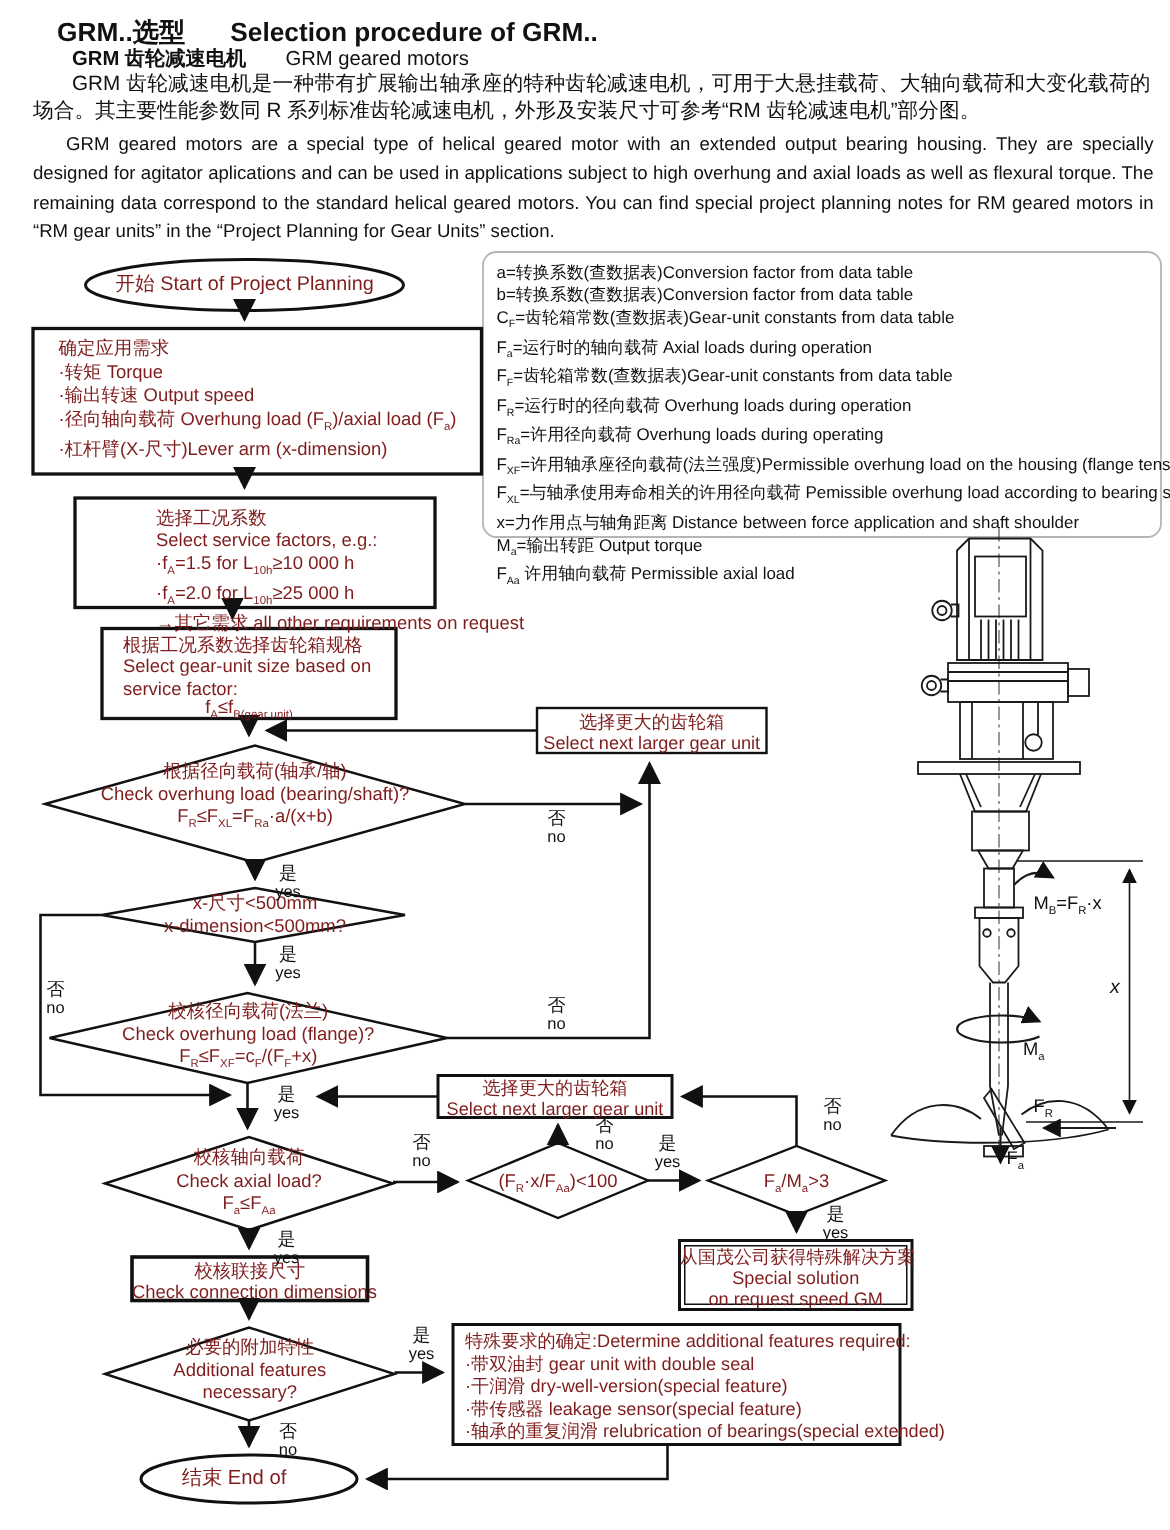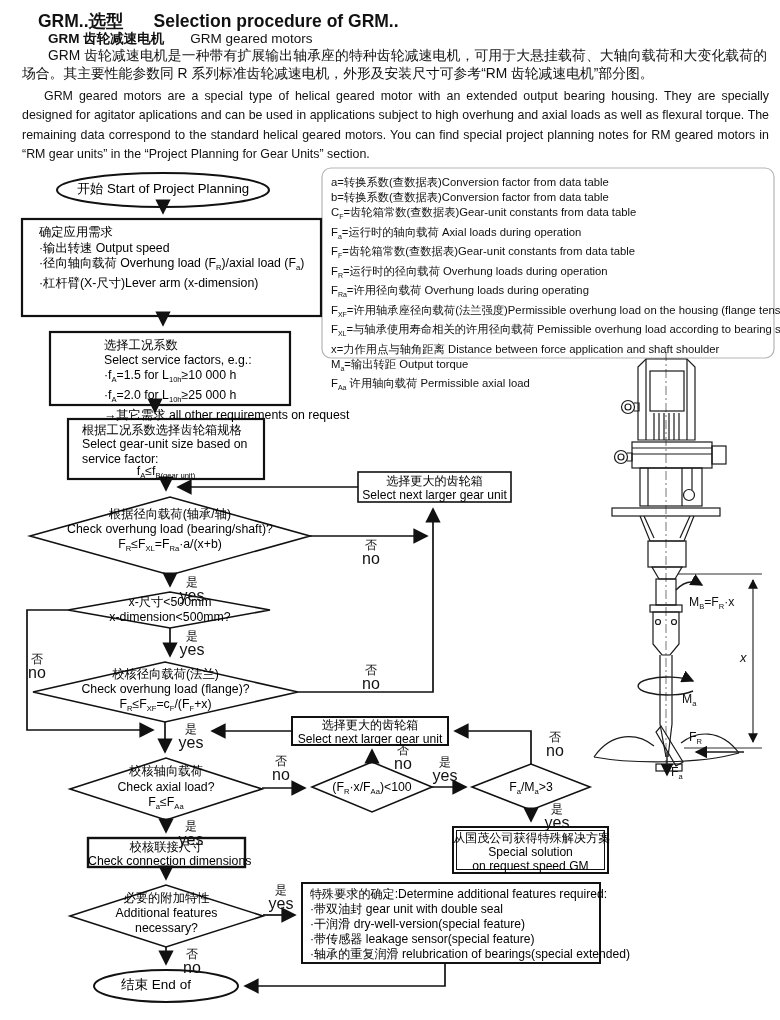--- a/index.html
+++ b/index.html
@@ -1,23 +1,23 @@
 <!DOCTYPE html>
 <html><head>
 <meta charset="utf-8">
 <style>
   html,body{margin:0;padding:0;background:#e8e8e8;}
   .page{position:relative;width:780px;height:1020px;background:#ffffff;
         font-family:"Liberation Sans","DejaVu Sans",sans-serif;color:#111;overflow:hidden;}
   .abs{position:absolute;}
   .ct{text-align:center;}
   .nw{white-space:nowrap;}
-  .node{font-size:12.3px;line-height:14.8px;color:#000000;}
+  .node{font-size:12.3px;line-height:14.8px;color:#7f1d1d;}
   .yn{font-size:12px;line-height:13px;text-align:center;width:30px;}
-  .yn .en{font-size:16px;}
+  .yn .en{font-size:11px;}
   .lg{font-size:11.3px;line-height:15.2px;white-space:nowrap;}
   sub{font-size:0.62em;}
   svg{position:absolute;left:0;top:0;}
   .hdr-title{font-weight:bold;font-size:17.5px;white-space:nowrap;}
   .hdr-sub{font-size:13.5px;white-space:nowrap;}
   .para-zh{font-size:13.8px;line-height:17.6px;text-indent:26px;text-align:justify;}
   .para-en{font-size:12.4px;line-height:19.4px;text-indent:22px;text-align:justify;}
   .dlabel{font-size:12.2px;white-space:nowrap;}
 </style>
 </head>
@@ -169,20 +169,21 @@
     <div>F<sub>XL</sub>=与轴承使用寿命相关的许用径向载荷 Pemissible overhung load according to bearing service life</div>
     <div>x=力作用点与轴角距离 Distance between force application and shaft shoulder</div>
     <div>M<sub>a</sub>=输出转距 Output torque</div>
     <div>F<sub>Aa</sub> 许用轴向载荷 Permissible axial load</div>
   </div>
 
   <div class="abs node ct nw" style="left:58px;top:182px;width:210px;font-size:13.2px;">开始 Start of Project Planning</div>
 
   <div class="abs node nw" style="left:39px;top:225px;line-height:15.6px;">
     <div>确定应用需求</div>
+    <div>·转矩 Torque</div>
     <div>·输出转速 Output speed</div>
     <div>·径向轴向载荷 Overhung load (F<sub>R</sub>)/axial load (F<sub>a</sub>)</div>
     <div>·杠杆臂(X-尺寸)Lever arm (x-dimension)</div>
   </div>
 
   <div class="abs node nw" style="left:72px;top:338px;line-height:14.8px;margin-left:32px;">
     <div>选择工况系数</div>
     <div>Select service factors, e.g.:</div>
     <div>·f<sub>A</sub>=1.5 for L<sub>10h</sub>≥10 000 h</div>
     <div>·f<sub>A</sub>=2.0 for L<sub>10h</sub>≥25 000 h</div>

